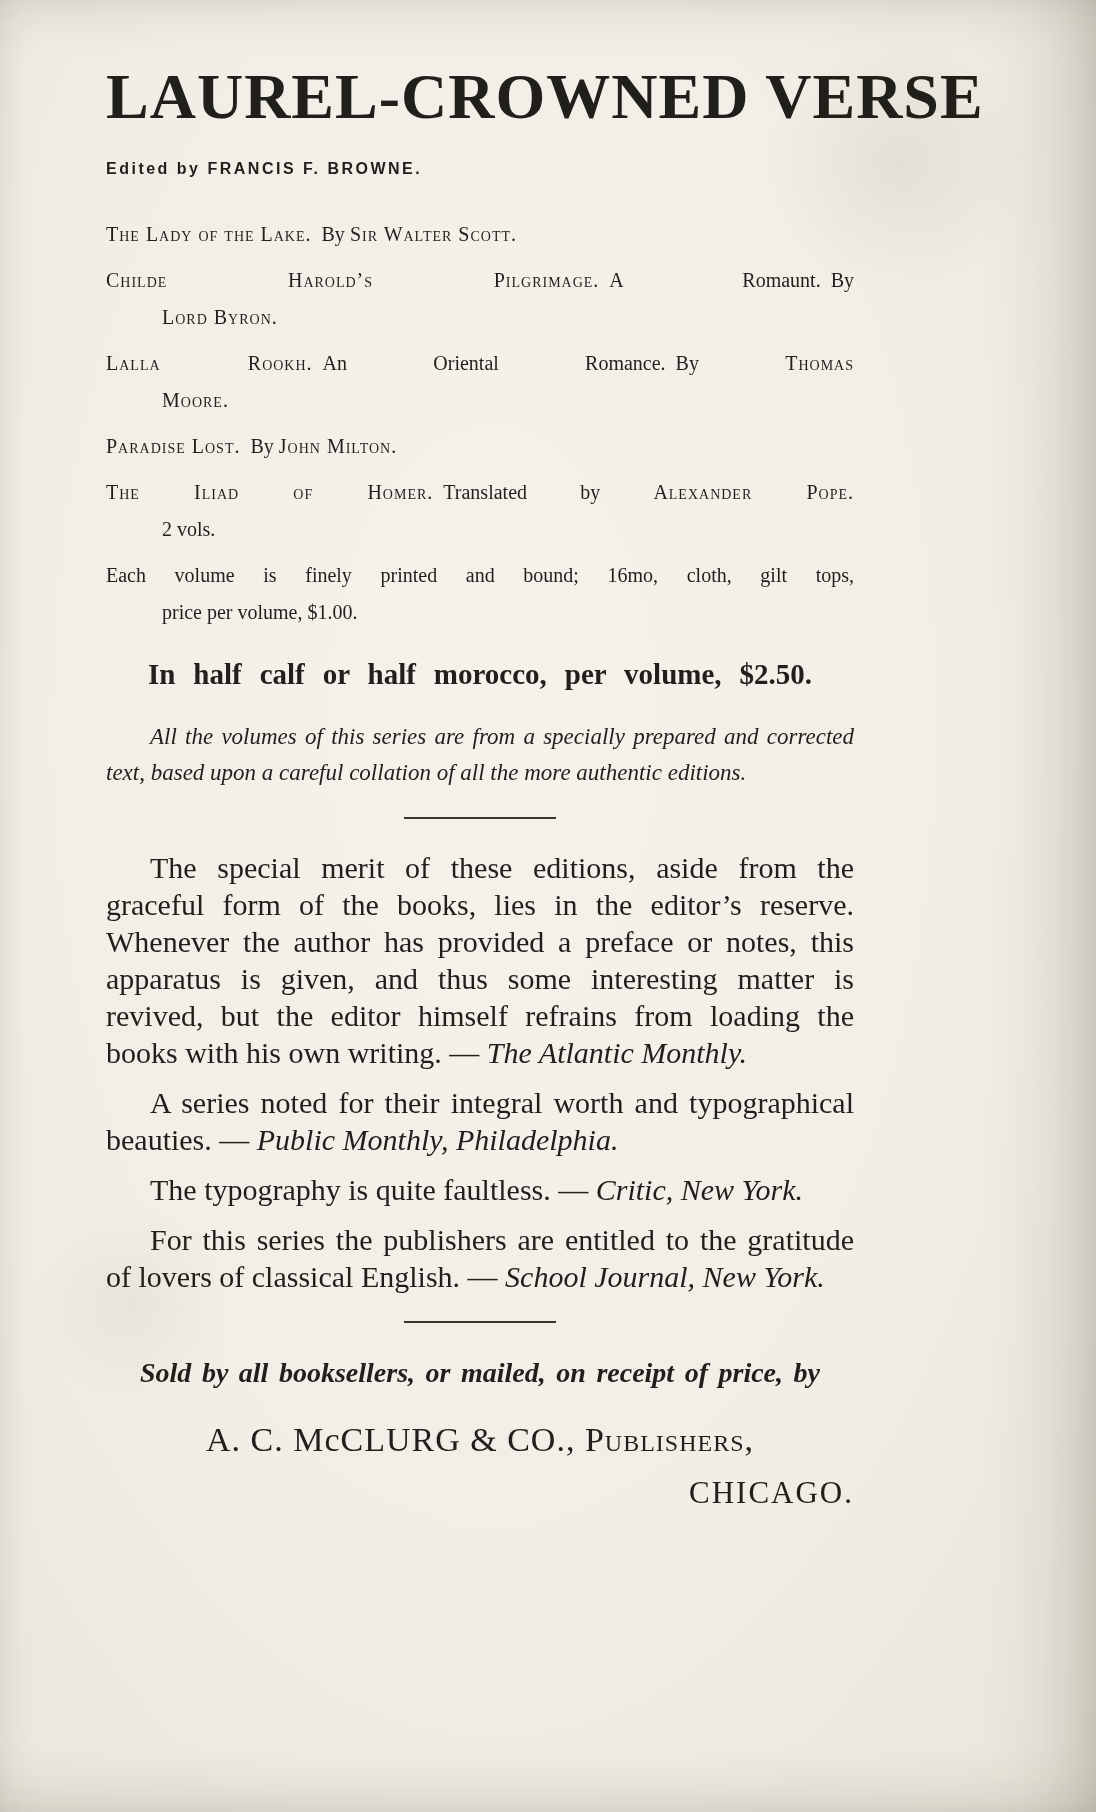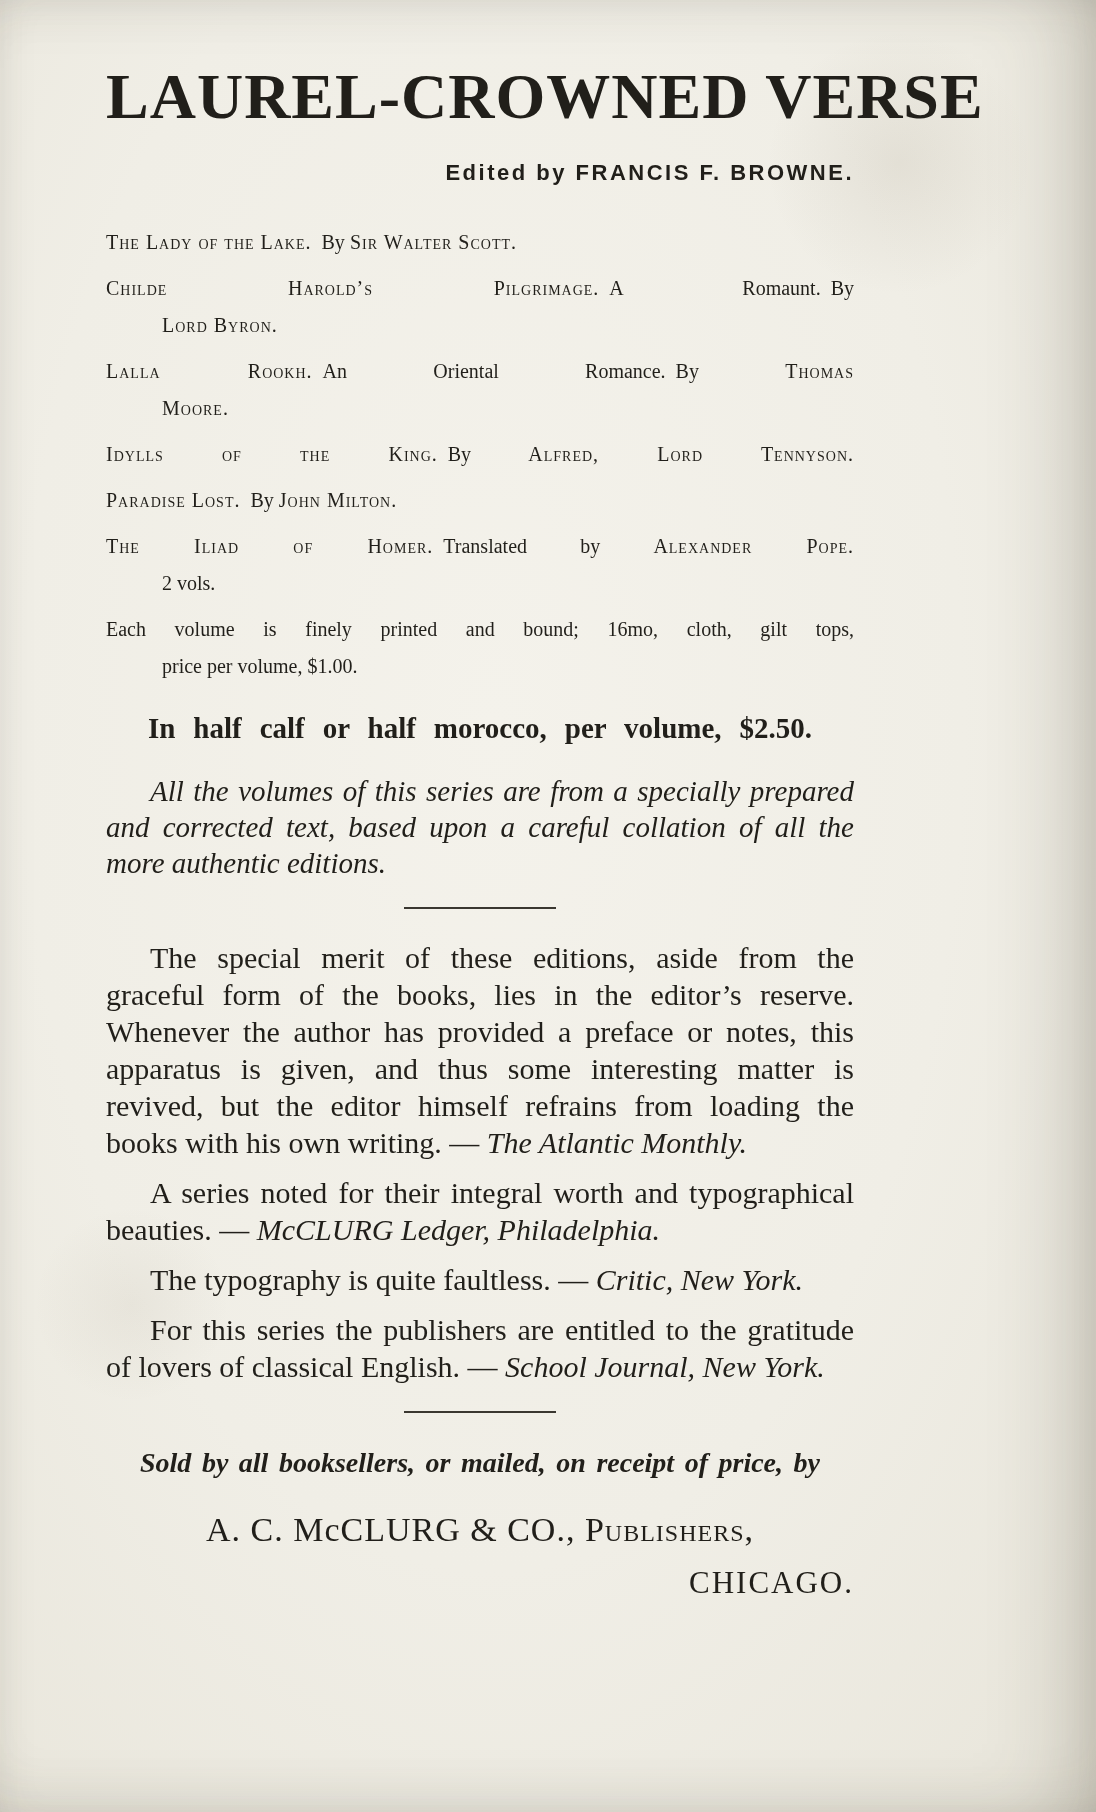--- a/index.html
+++ b/index.html
@@ -30,23 +30,23 @@
     font-weight: bold;
     letter-spacing: 1px;
     text-align: center;
     white-space: nowrap;
     line-height: 1.15;
   }
 
   .edited {
     font-family: "Liberation Sans", sans-serif;
     font-weight: bold;
-    font-size: 22px;
+    font-size: 16px;
     letter-spacing: 2.5px;
-    text-align: right;
+    text-align: left;
     margin: 26px 0 38px;
   }
 
   .book { margin-bottom: 9px; }
   .book-line { font-size: 20px; line-height: 37px; }
   .book-line.cont { padding-left: 56px; }
 
   .fill { text-align: justify; text-align-last: justify; }
 
   .sc { font-variant: small-caps; letter-spacing: 1px; }
@@ -55,21 +55,21 @@
   .price-line {
     font-weight: bold;
     font-size: 29px;
     line-height: 38px;
     margin: 24px 0 26px;
     padding: 0 42px;
   }
 
   .series-note {
     font-style: italic;
-    font-size: 29px;
+    font-size: 23px;
     line-height: 36px;
     text-align: justify;
     text-indent: 44px;
   }
 
   .divider {
     width: 152px;
     border: 0;
     border-top: 2px solid #3a3730;
     margin: 26px auto 30px;
@@ -124,23 +124,20 @@
       <div class="book">
         <div class="book-line fill"><span class="sc">Childe Harold’s Pilgrimage.</span><span> A Romaunt. By</span></div>
         <div class="book-line cont"><span class="sc">Lord Byron.</span></div>
       </div>
 
       <div class="book">
         <div class="book-line fill"><span class="sc">Lalla Rookh.</span><span> An Oriental Romance. By </span><span class="sc">Thomas</span></div>
         <div class="book-line cont"><span class="sc">Moore.</span></div>
       </div>
 
-      <div class="book">
-        <div class="book-line fill"><span class="sc">Idylls of the King.</span><span> By </span><span class="sc">Alfred, Lord Tennyson.</span></div>
-      </div>
 
       <div class="book">
         <div class="book-line"><span class="sc">Paradise Lost.</span><span> By </span><span class="sc">John Milton.</span></div>
       </div>
 
       <div class="book">
         <div class="book-line fill"><span class="sc">The Iliad of Homer.</span><span> Translated by </span><span class="sc">Alexander Pope.</span></div>
         <div class="book-line cont"><span>2 vols.</span></div>
       </div>
 
@@ -151,21 +148,21 @@
 
     </div>
 
     <div class="price-line fill">In half calf or half morocco, per volume, $2.50.</div>
 
     <div class="series-note">All the volumes of this series are from a specially prepared and corrected text, based upon a careful collation of all the more authentic editions.</div>
 
     <hr class="divider">
 
     <div class="review"><span>The special merit of these editions, aside from the graceful form of the books, lies in the editor’s reserve. Whenever the author has provided a preface or notes, this apparatus is given, and thus some interesting matter is revived, but the editor himself refrains from loading the books with his own writing. — </span><span class="it">The Atlantic Monthly.</span></div>
-    <div class="review"><span>A series noted for their integral worth and typographical beauties. — </span><span class="it">McCLURG Ledger, Philadelphia.</span></div>
+    <div class="review"><span>A series noted for their integral worth and typographical beauties. — </span><span class="it">Public Monthly, Philadelphia.</span></div>
     <div class="review"><span>The typography is quite faultless. — </span><span class="it">Critic, New York.</span></div>
     <div class="review"><span>For this series the publishers are entitled to the gratitude of lovers of classical English. — </span><span class="it">School Journal, New York.</span></div>
 
     <hr class="divider">
 
     <div class="sold-line fill">Sold by all booksellers, or mailed, on receipt of price, by</div>
 
     <div class="publisher"><span>A. C. McCLURG &amp; CO., </span><span class="sc">Publishers,</span></div>
 
     <div class="city">CHICAGO.</div>

